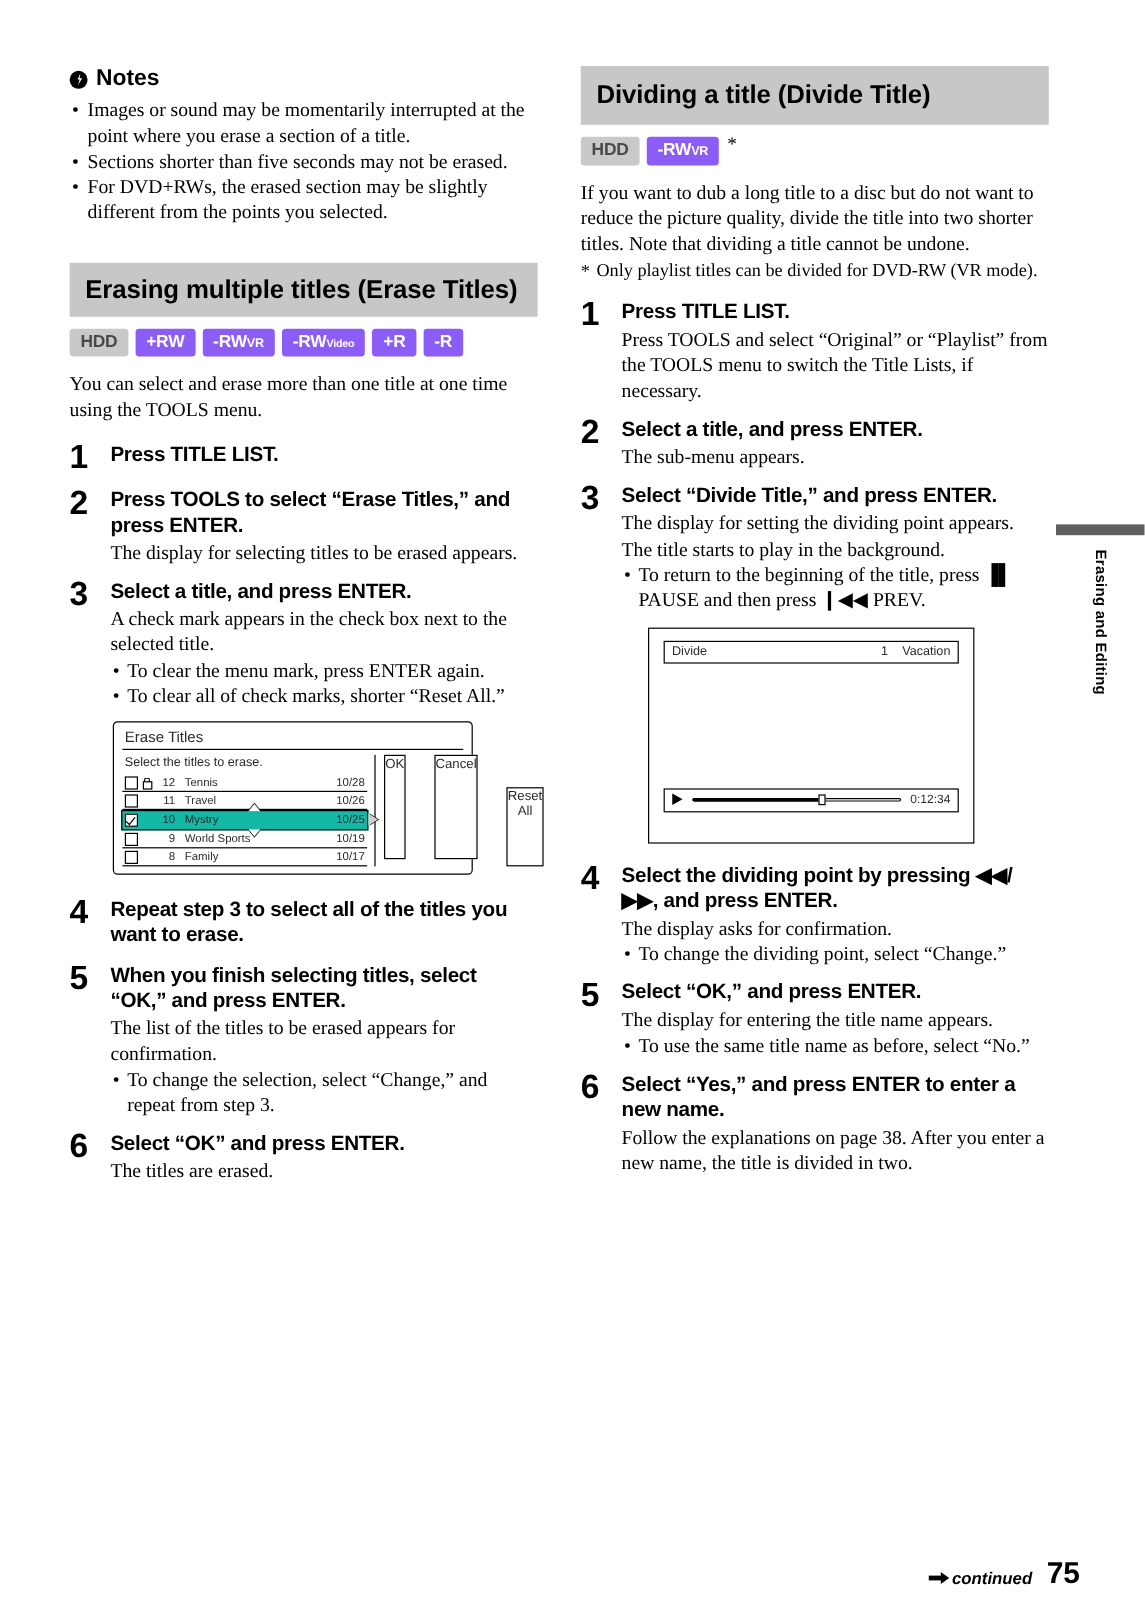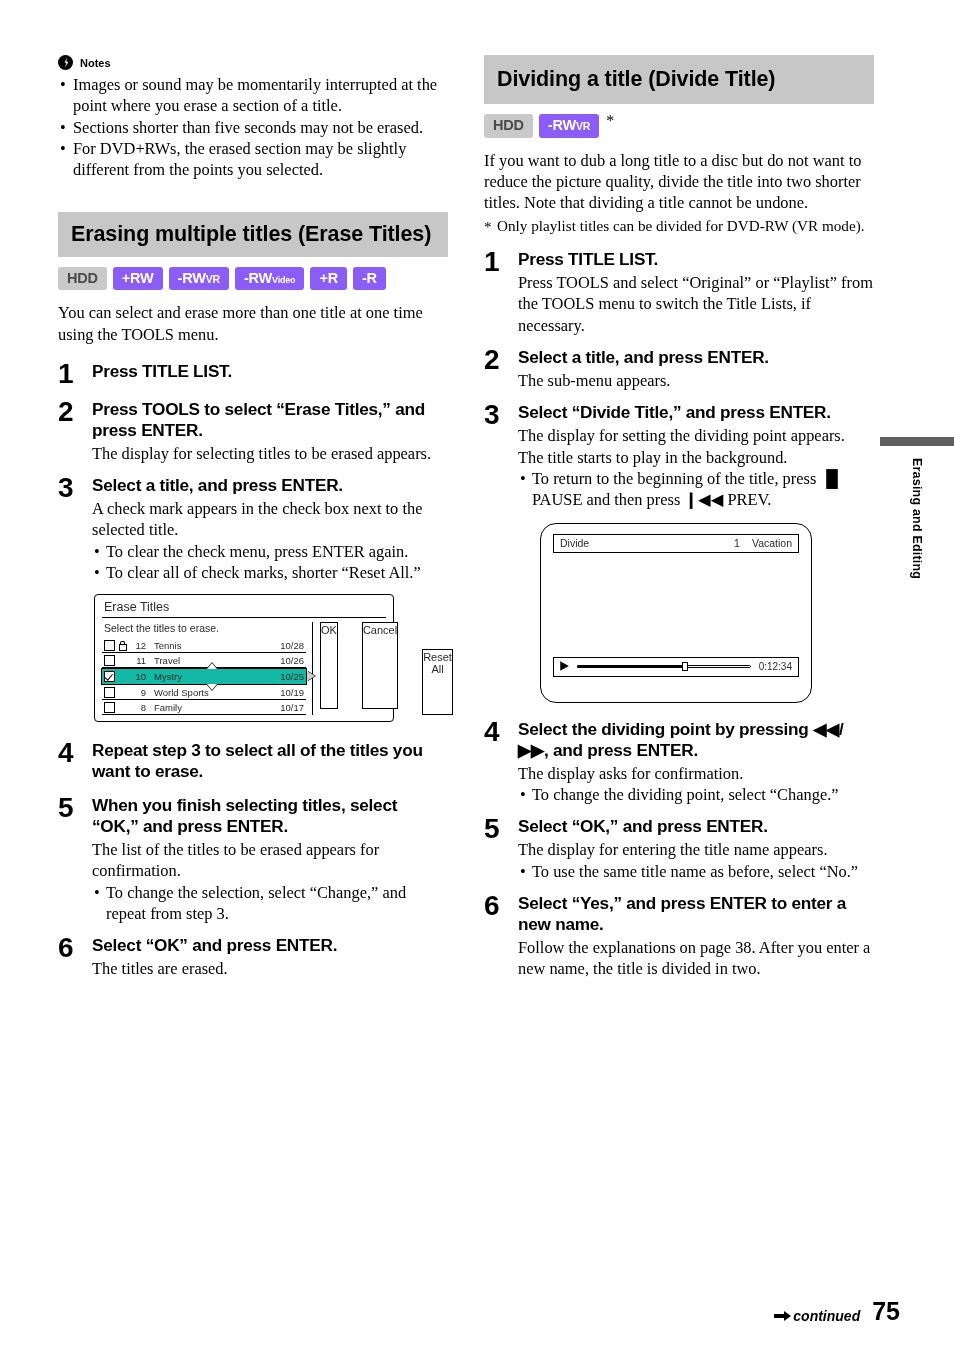--- a/index.html
+++ b/index.html
@@ -26,21 +26,21 @@
   .col-left  { left: 58px; }
   .col-right { left: 484px; }
 
   
   .notes-head {
     display: flex;
     align-items: center;
     gap: 7px;
     font-family: "Liberation Sans", sans-serif;
     font-weight: bold;
-    font-size: 11px;
+    font-size: 19px;
     margin-bottom: 4px;
   }
   .notes-icon {
     display: inline-block;
     width: 15px;
     height: 15px;
     border-radius: 50%;
     background: #000;
     position: relative;
     flex: 0 0 auto;
@@ -317,21 +317,21 @@
     margin-bottom: 6px;
   }
   .fig-btn.spaced { margin-top: 27px; margin-bottom: 0; }
 
   
   .fig-divide {
     width: 272px;
     height: 180px;
     margin: 12px 0 4px 56px;
     border: 1.6px solid #000;
-    border-radius: 16px;
+    border-radius: 0;
     background: #fff;
     box-sizing: border-box;
     padding: 10px 12px;
     font-family: "Liberation Sans", sans-serif;
     position: relative;
   }
   .dv-topbar {
     border: 1.3px solid #000;
     display: flex;
     align-items: center;
@@ -508,21 +508,21 @@
           <div class="step-desc">The display for selecting titles to be erased appears.</div>
         </div>
       </div>
       <div class="step">
         <div class="step-num">3</div>
         <div class="step-body">
           <div class="step-title">Select a title, and press ENTER.</div>
           <div class="step-desc">A check mark appears in the check box next to the selected title.</div>
           <div class="step-desc">
             <ul>
-              <li>To clear the check menu, press ENTER again.</li>
+              <li>To clear the menu mark, press ENTER again.</li>
               <li>To clear all of check marks, shorter “Reset All.”</li>
             </ul>
           </div>
         </div>
       </div>
     </div>
 
     <div class="fig-erase">
       <div class="fig-title">Erase Titles</div>
       <div class="fig-inner">

